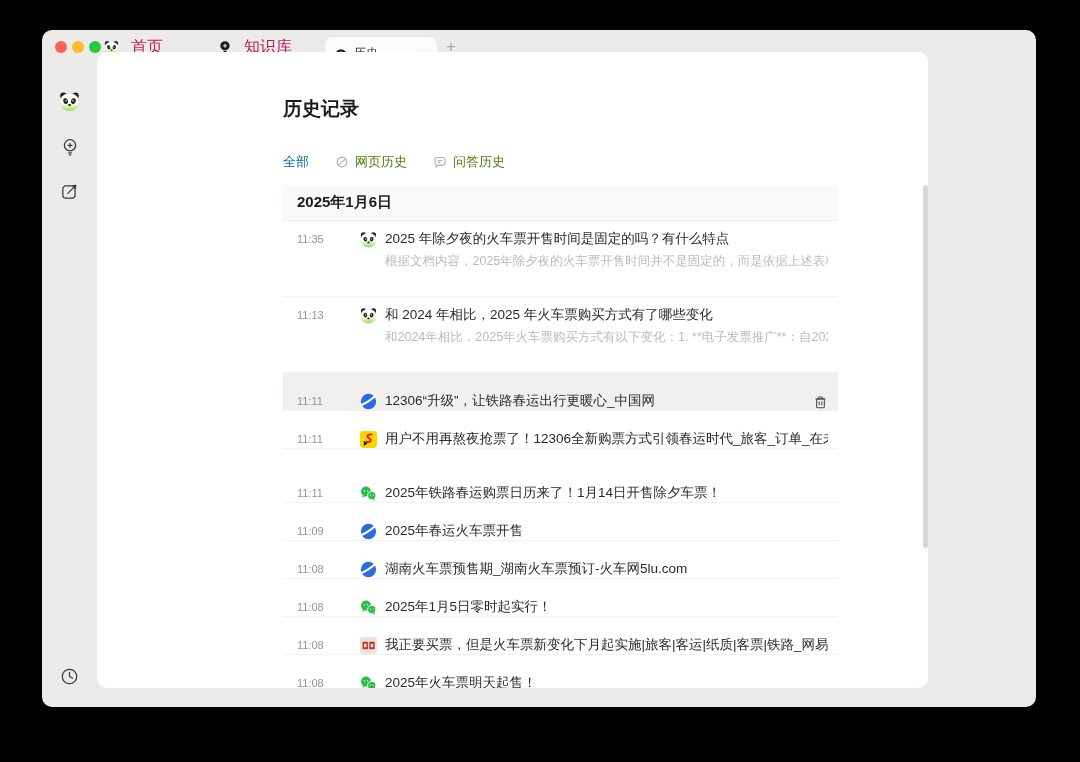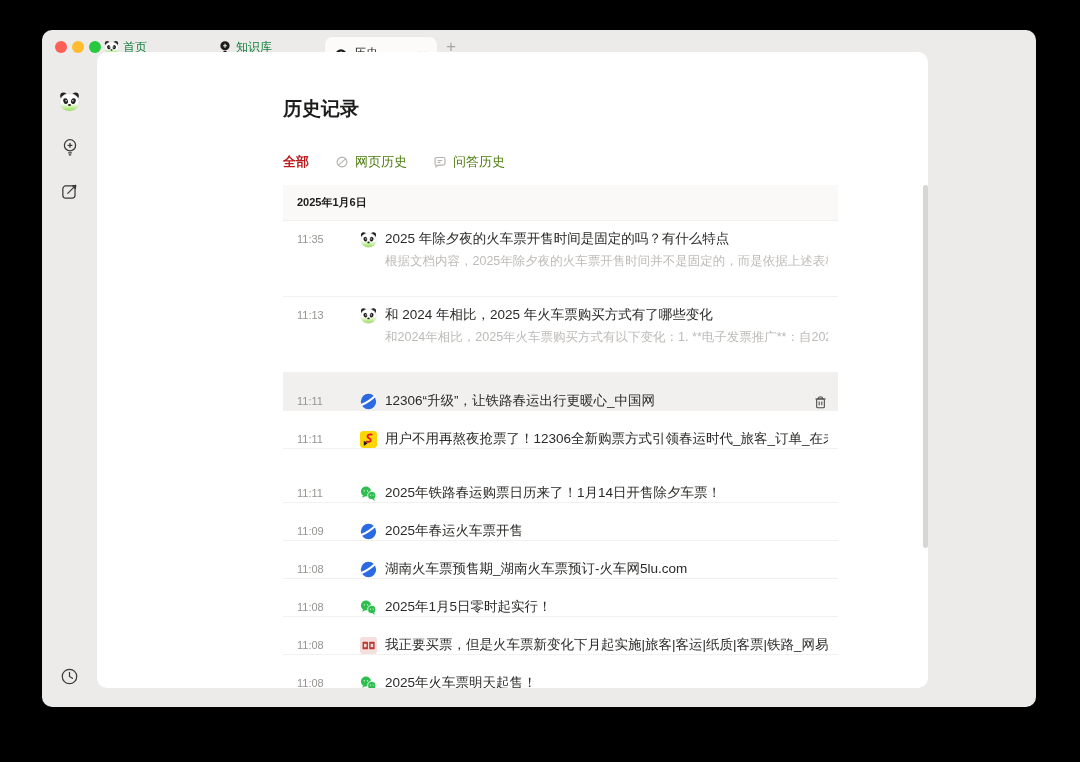--- a/index.html
+++ b/index.html
@@ -5,22 +5,22 @@
   * { margin:0; padding:0; box-sizing:border-box; }
   html,body { width:1080px; height:762px; background:#000; font-family:"Liberation Sans","DejaVu Sans",sans-serif; overflow:hidden; }
 
   .window { position:absolute; left:42px; top:30px; width:994px; height:677px;
             background:#EDEBE9; border-radius:10px; overflow:hidden; }
 
   
   .tabbar { position:relative; height:34px; width:100%; }
   .lights { position:absolute; left:13px; top:11px; display:flex; gap:5px; }
   .light { width:12px; height:12px; border-radius:50%; }
-  .tab-plain { position:absolute; top:0; height:34px; display:flex; align-items:center; gap:4px;
-               font-size:12px; color:#15803d; cursor:default; }
+  .tab-plain { position:absolute; top:0; height:34px; display:flex; align-items:center; gap:12px;
+               font-size:16px; color:#be185d; cursor:default; }
   .tab-home { left:62px; } .tab-kb { left:176px; }
   .tab-active { position:absolute; left:283px; top:7px; width:112px; height:25px; background:#FCFBFA;
                 border-radius:7px; display:flex; align-items:flex-end; gap:6px; padding:0 9px;
                 font-size:12px; color:#1C1C1B; box-shadow:0 0 1px rgba(0,0,0,.08); }
   .tab-close { margin-left:auto; color:#A5A3A0; font-size:13px; line-height:1; }
   .newtab { position:absolute; left:404px; top:0; height:34px; display:flex; align-items:center;
             color:#A8A6A2; font-size:17px; font-weight:400; }
   .ico { display:inline-flex; align-items:center; justify-content:center; }
 
   
@@ -28,26 +28,26 @@
   .side-ic { position:absolute; left:50%; transform:translateX(-50%); width:22px; height:22px;
              display:flex; align-items:center; justify-content:center; }
   .side-logo { top:26px; } .side-bulb { top:72px; } .side-compose { top:116px; } .side-clock { bottom:20px; }
 
   
   .panel { position:absolute; left:55px; top:22px; width:831px; height:636px;
            background:#FFFFFF; border-radius:10px; overflow:hidden; }
   .page-title { position:absolute; left:186px; top:44px; font-size:19px; font-weight:bold; color:#1B1B1A; }
   .filters { position:absolute; left:186px; top:101px; display:flex; align-items:center; gap:26px; }
   .filter { display:flex; align-items:center; gap:6px; font-size:13px; color:#4d7c0f; }
-  .filter.active { color:#b91c1c; font-weight:bold;text-align:right; }
+  .filter.active { color:#0369a1; font-weight:normal;text-align:right; }
 
   .hist { position:absolute; left:186px; top:133px; width:555px; }
   .sec-header { height:36px; display:flex; align-items:center; padding-left:14px;
                 background:#FAF9F7; border-bottom:1px solid #F0EFEC;
-                font-size:11px; font-weight:bold; color:#1B1B1A; }
+                font-size:15px; font-weight:bold; color:#1B1B1A; }
   .sec-gap { height:16px; }
   .row { display:flex; align-items:flex-end; padding-left:14px; padding-right:10px; min-height:38px;
          border-bottom:1px solid #F2F1EF; background:#fff; }
   .row.two { align-items:flex-start; padding-top:9px; padding-bottom:27px; min-height:61px; }
   .row.hl { background:#F1F0EE; }
   .time { width:48px; flex:none; font-size:11px; color:#96948F; line-height:18px; }
   .fav { width:17px; height:17px; flex:none; margin-left:15px; margin-top:0.5px; }
   .row .txt { margin-left:8px; min-width:0; flex:1; }
   .t1 { font-size:13.5px; color:#2B2A28; line-height:18px; white-space:nowrap; overflow:hidden; }
   .t2 { font-size:12.5px; color:#BDBBB8; line-height:16px; margin-top:5px; white-space:nowrap; overflow:hidden; }

